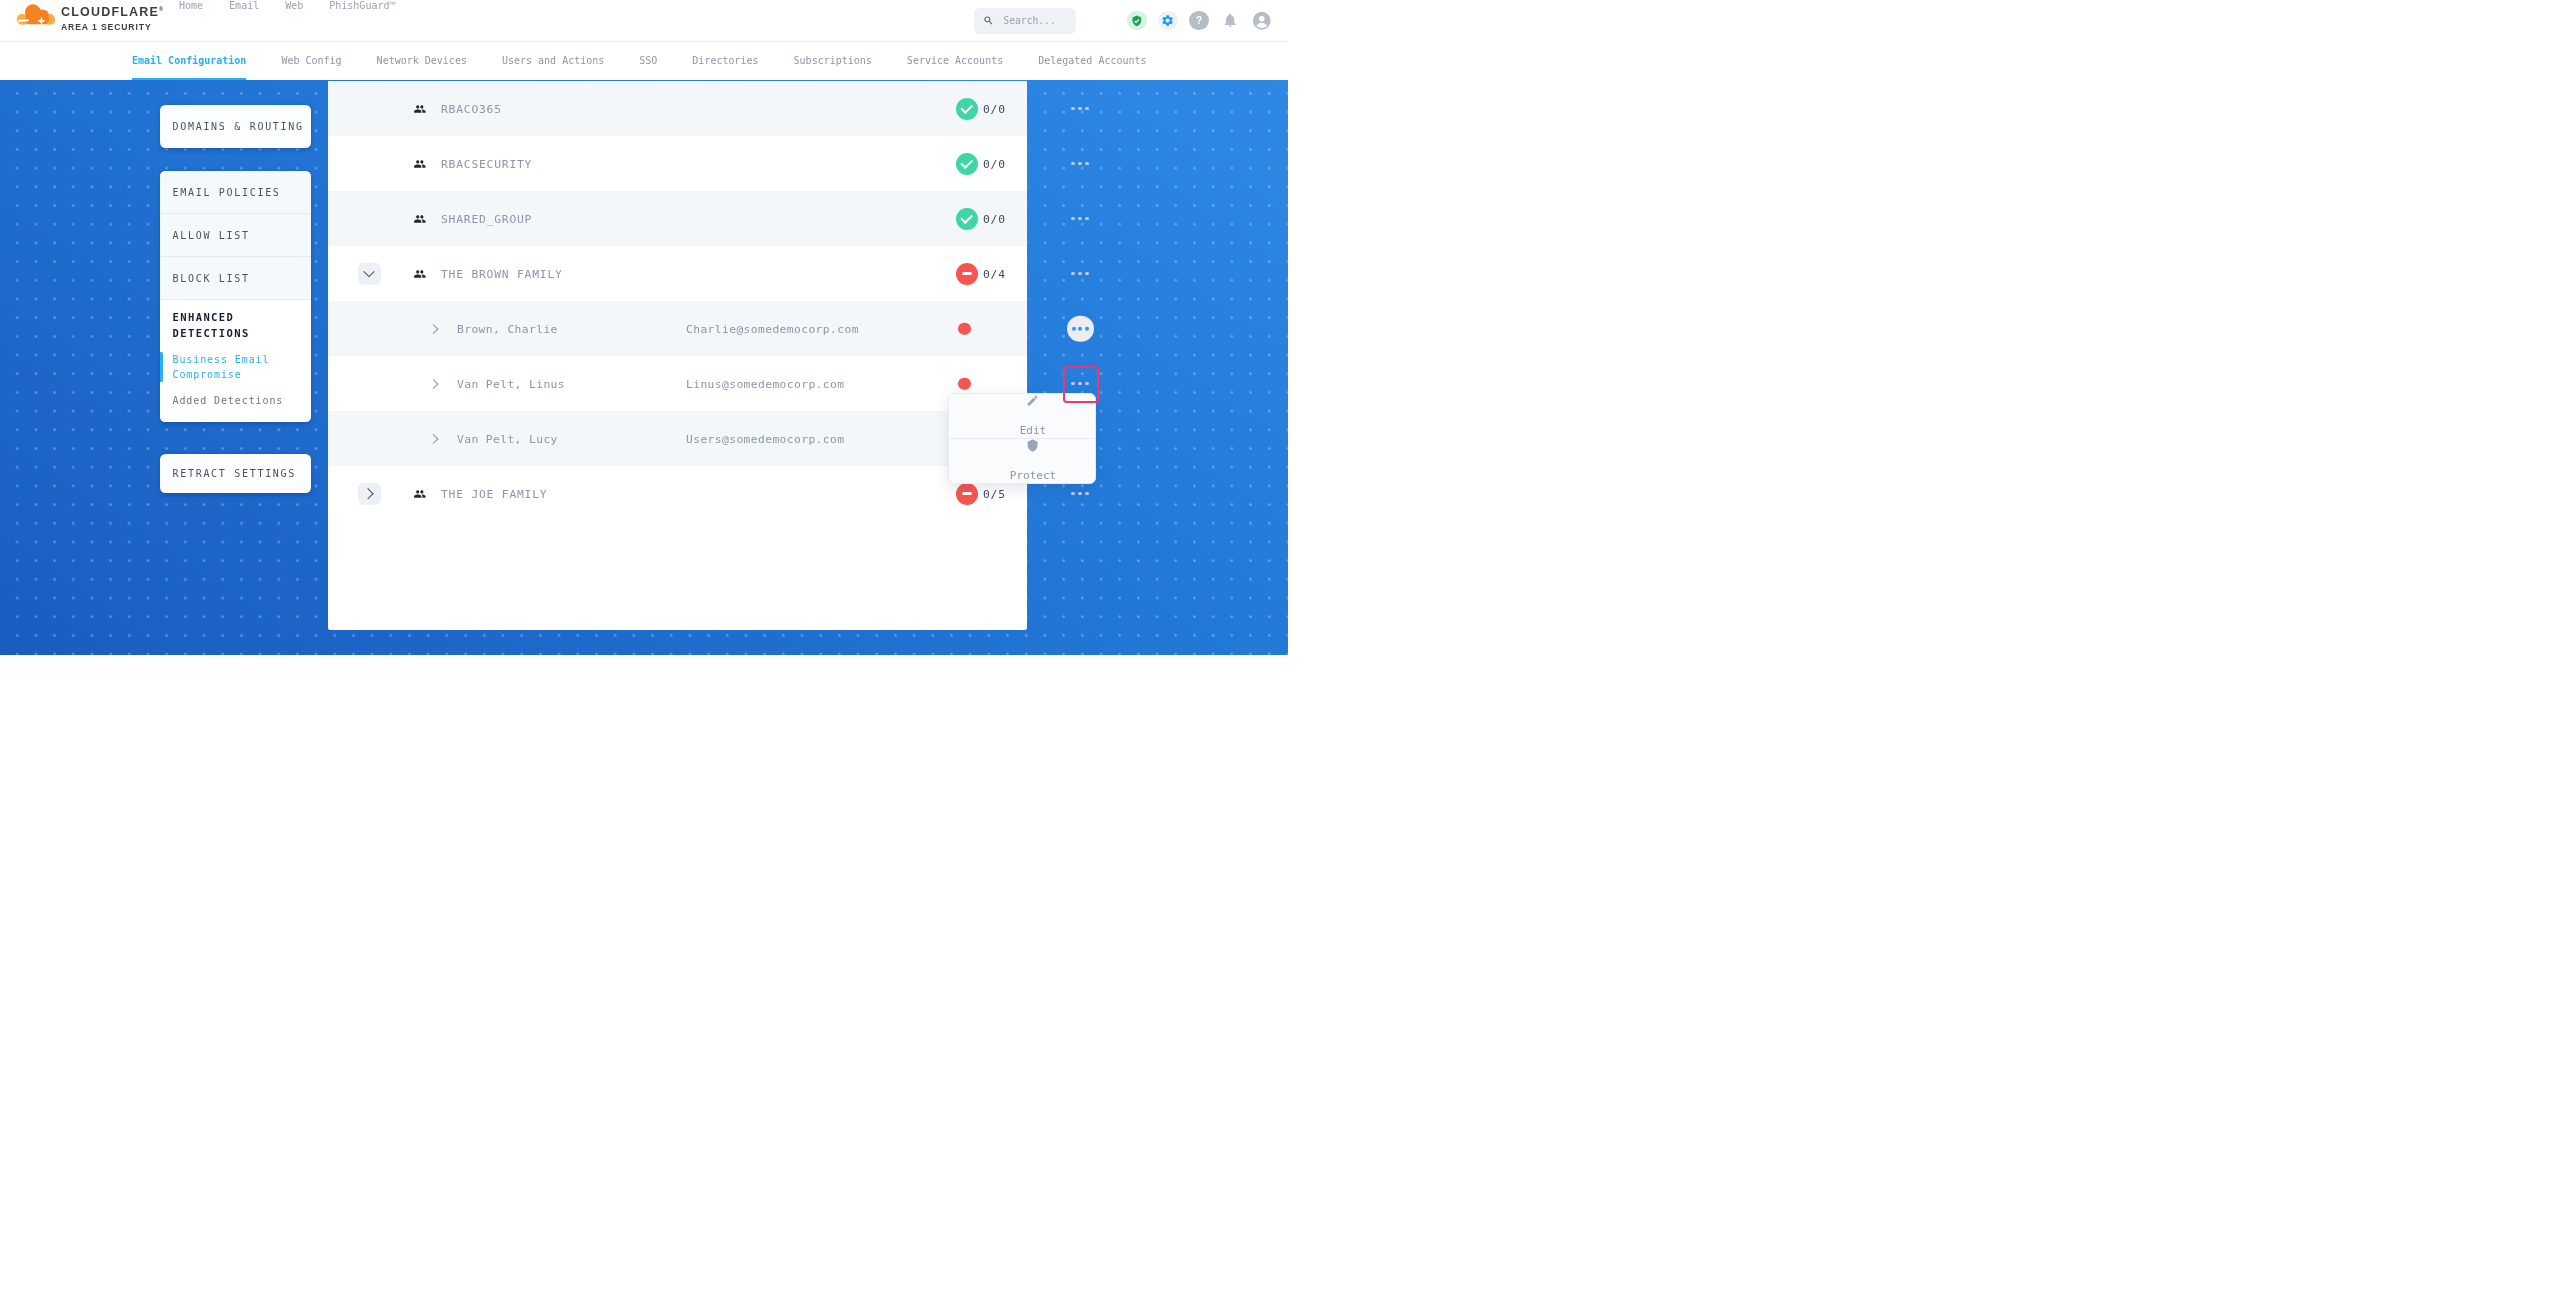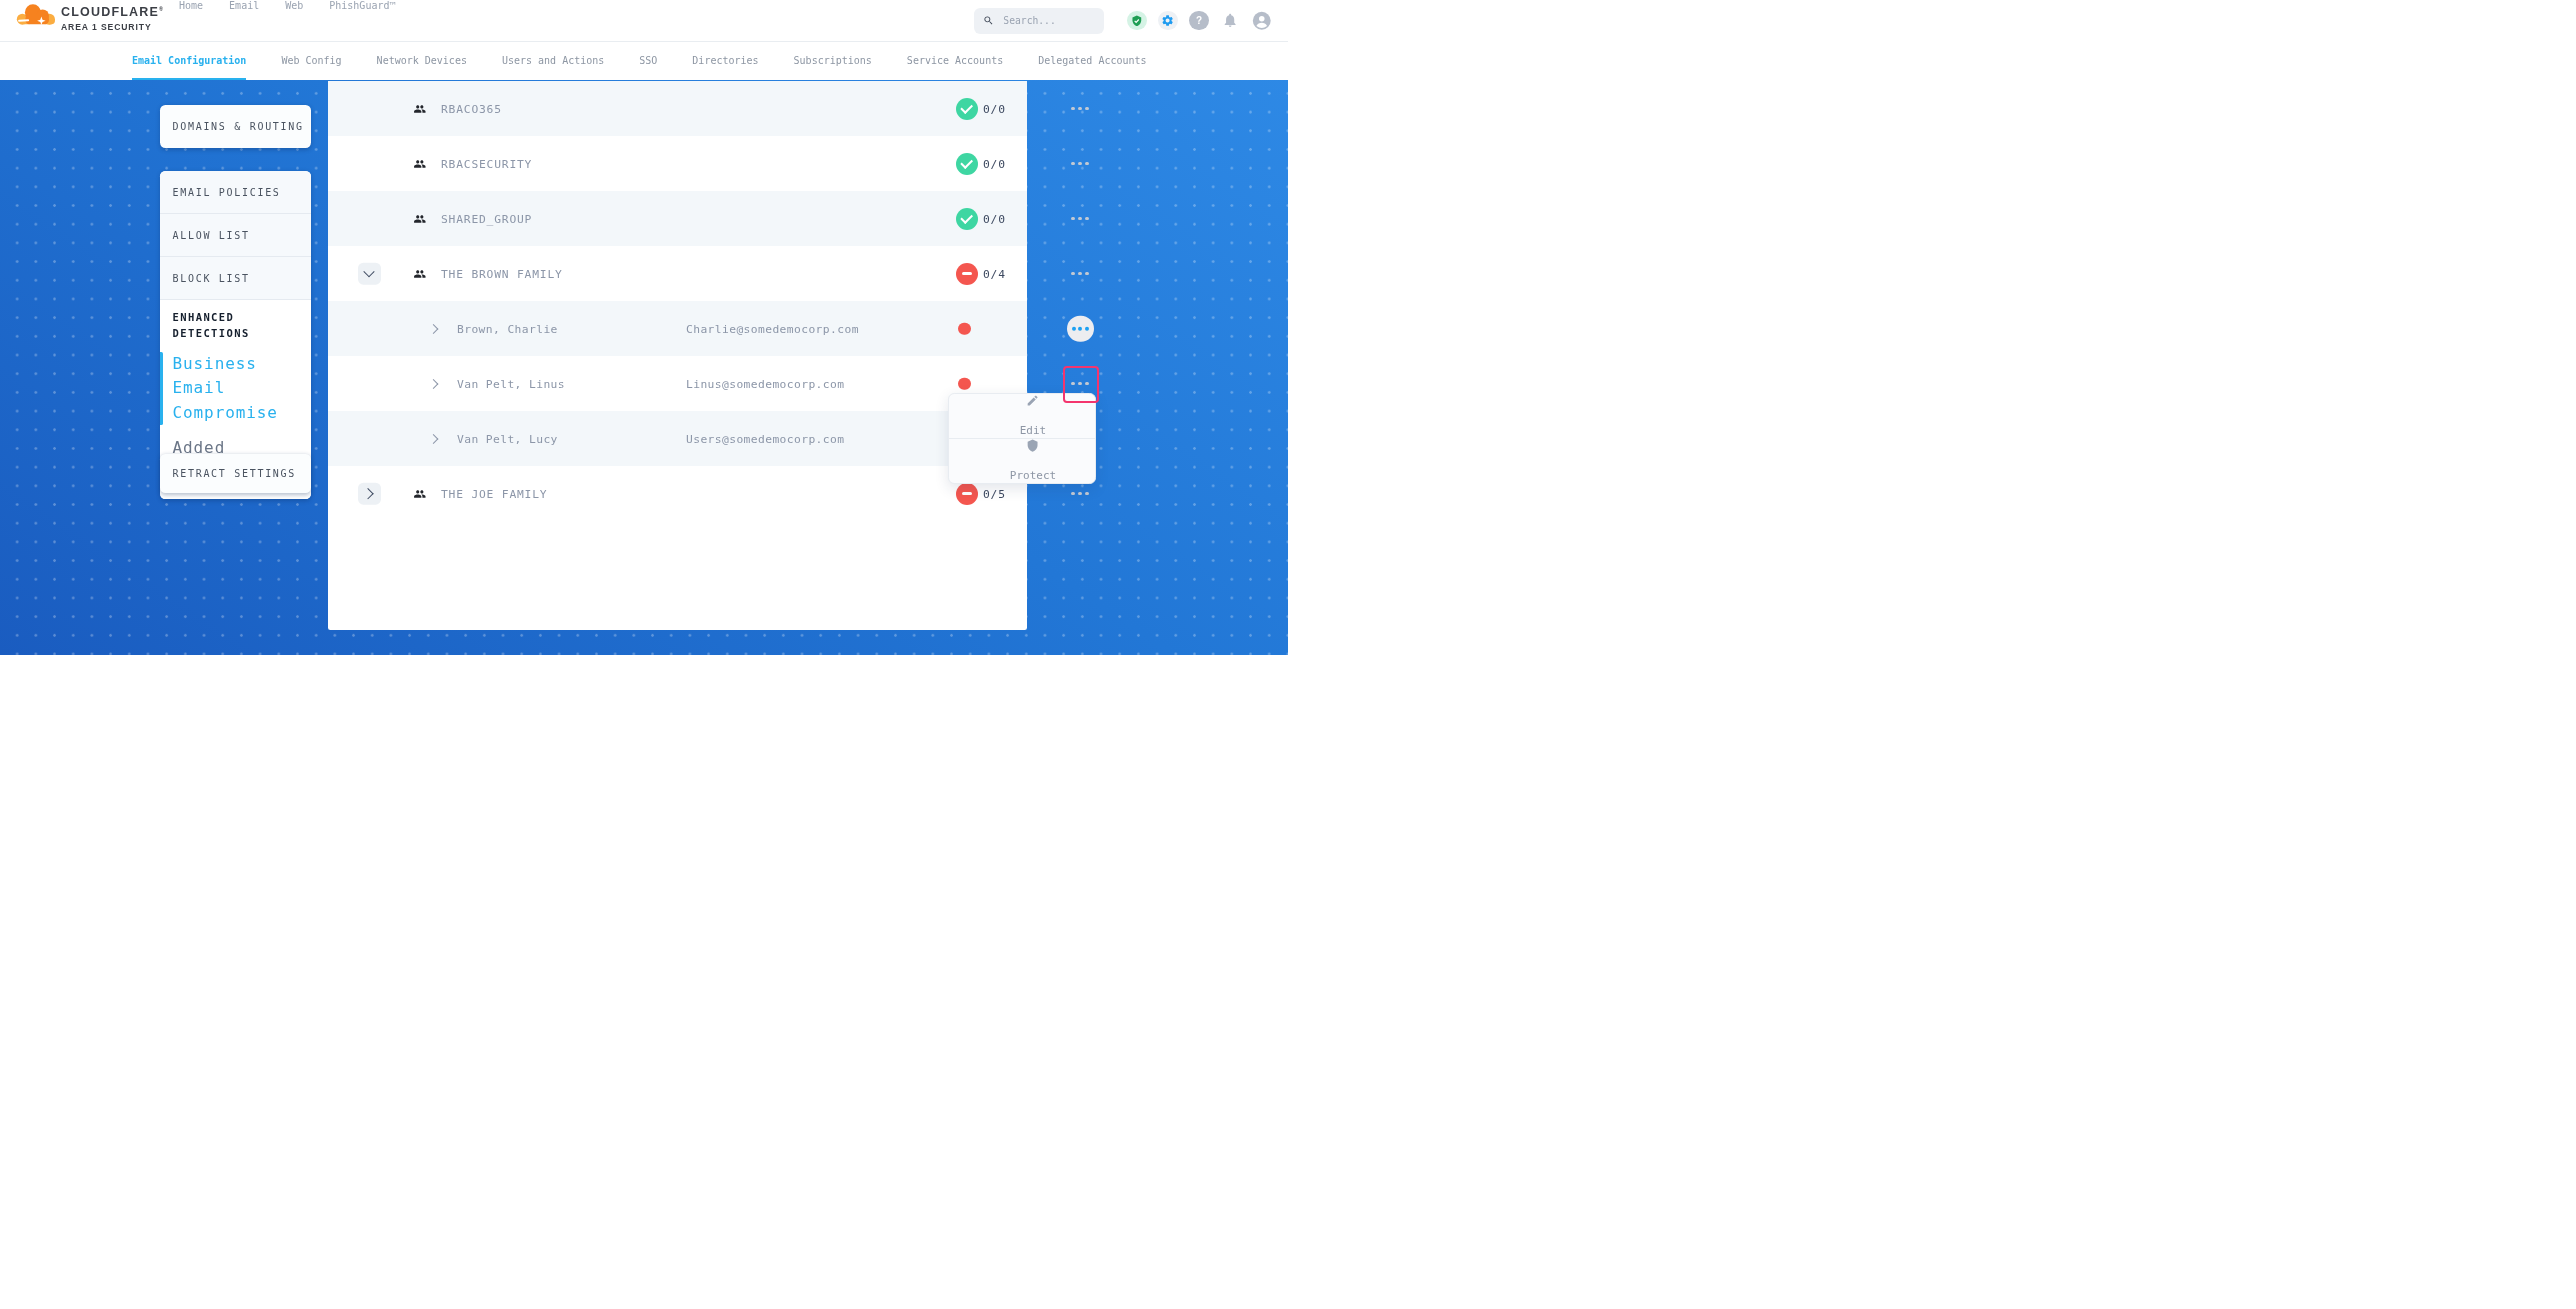--- a/index.html
+++ b/index.html
@@ -10,21 +10,21 @@
       linear-gradient(214deg,#2f8be7 0%,#2277d6 48%,#1a5cc0 100%);}
   
   .topbar{position:absolute;left:0;top:0;width:100%;height:41px;background:#fff;border-bottom:0.8px solid #e9edf1;z-index:20;}
   .logo{position:absolute;left:16.3px;top:2.3px;width:44px;height:25px;}
   .brandtxt{position:absolute;left:61px;top:6.2px;font-family:"Liberation Sans",sans-serif;color:#3b3e45;line-height:1;}
   .brandtxt .b1{font-size:12.5px;font-weight:bold;letter-spacing:1.2px;}
   .brandtxt .b1 sup{font-size:5.4px;}
   .brandtxt .b2{font-size:8.6px;font-weight:bold;letter-spacing:0.9px;margin-top:4.7px;}
   .hnav{position:absolute;left:179px;top:0;height:41px;display:flex;gap:26px;align-items:flex-start;}
   .hnav span{font-size:10px;color:#9aa3b1;cursor:pointer;}
-  .search{position:absolute;left:974px;top:7.8px;width:130px;height:26px;background:#eef1f5;border-radius:6.2px;display:flex;align-items:center;padding-left:9.3px;box-sizing:border-box;}
+  .search{position:absolute;left:974px;top:7.8px;width:102px;height:26px;background:#eef1f5;border-radius:6.2px;display:flex;align-items:center;padding-left:9.3px;box-sizing:border-box;}
   .search svg{flex:0 0 auto;margin-right:7px;}
   .search input{border:none;outline:none;background:transparent;font-family:inherit;font-size:9.7px;color:#6a7585;width:78px;}
   .search input::placeholder{color:#9aa3b1;}
   .hicons{position:absolute;left:1127px;top:0;height:41px;display:flex;gap:11.7px;align-items:center;}
   .hic{width:19.5px;height:19.5px;border-radius:50%;display:flex;align-items:center;justify-content:center;cursor:pointer;}
   .hic.shieldbg{background:#d5f3e5;}
   .hic.gearbg{background:#eef1f5;}
   .hic.helpbg{background:#b6bdc9;color:#fff;font-size:10px;font-weight:bold;font-family:"Liberation Sans",sans-serif;}
   
   .tabsbar{position:absolute;left:0;top:41px;width:100%;height:39px;background:#fff;display:flex;gap:35px;padding-left:132px;box-sizing:border-box;z-index:19;}
@@ -33,21 +33,21 @@
   
   .card{position:absolute;left:160px;width:151px;background:#fbfdfe;border-radius:5.4px;box-shadow:0 1.6px 4.7px rgba(10,40,90,.30);box-sizing:border-box;}
   .card.single{display:flex;align-items:center;padding-left:12.5px;font-size:10px;letter-spacing:1.7px;color:#4a5360;cursor:pointer;}
   .card1{top:105px;height:43px;}
   .card3{top:454px;height:39px;}
   .card2{top:171px;}
   .snav{height:42px;display:flex;align-items:center;padding-left:12.5px;background:#f6f9fc;border-bottom:0.8px solid #e5eaf0;font-size:10px;letter-spacing:1.7px;color:#4a5360;cursor:pointer;}
   .snav:first-child{border-radius:5.4px 5.4px 0 0;}
   .enhanced{background:#ffffff;border-radius:0 0 5.4px 5.4px;padding:10px 11px 14px 12.5px;}
   .enh-title{font-size:10.5px;font-weight:bold;letter-spacing:1.4px;color:#16202e;line-height:1.5;width:117px;cursor:pointer;}
-  .subitem{margin-top:10px;font-size:16px;letter-spacing:0.9px;line-height:1.55;cursor:pointer;}
+  .subitem{margin-top:10px;font-size:10px;letter-spacing:0.9px;line-height:1.55;cursor:pointer;}
   .subitem.active{color:#29b1ee;position:relative;}
   .subitem.active .bar{position:absolute;left:-12.5px;top:0.8px;bottom:0.8px;width:3.1px;background:#29b1ee;border-radius:0 1.6px 1.6px 0;}
   .subitem.plain{color:#6b7687;}
   
   .panel{position:absolute;left:328px;top:81px;width:699px;height:549px;background:#fff;border-radius:0 0 2.3px 2.3px;}
   .row{height:55px;position:relative;}
   .row:nth-child(odd){background:#f3f7fa;}
   .vc{position:absolute;top:50%;transform:translateY(-50%);}
   .c-expand{left:30px;width:22.6px;height:22.6px;border-radius:5.4px;background:#edf1f5;border:none;display:flex;align-items:center;justify-content:center;cursor:pointer;padding:0;}
   .chev{display:block;width:7px;height:7px;border-right:1.7px solid #3d4960;border-bottom:1.7px solid #3d4960;}

